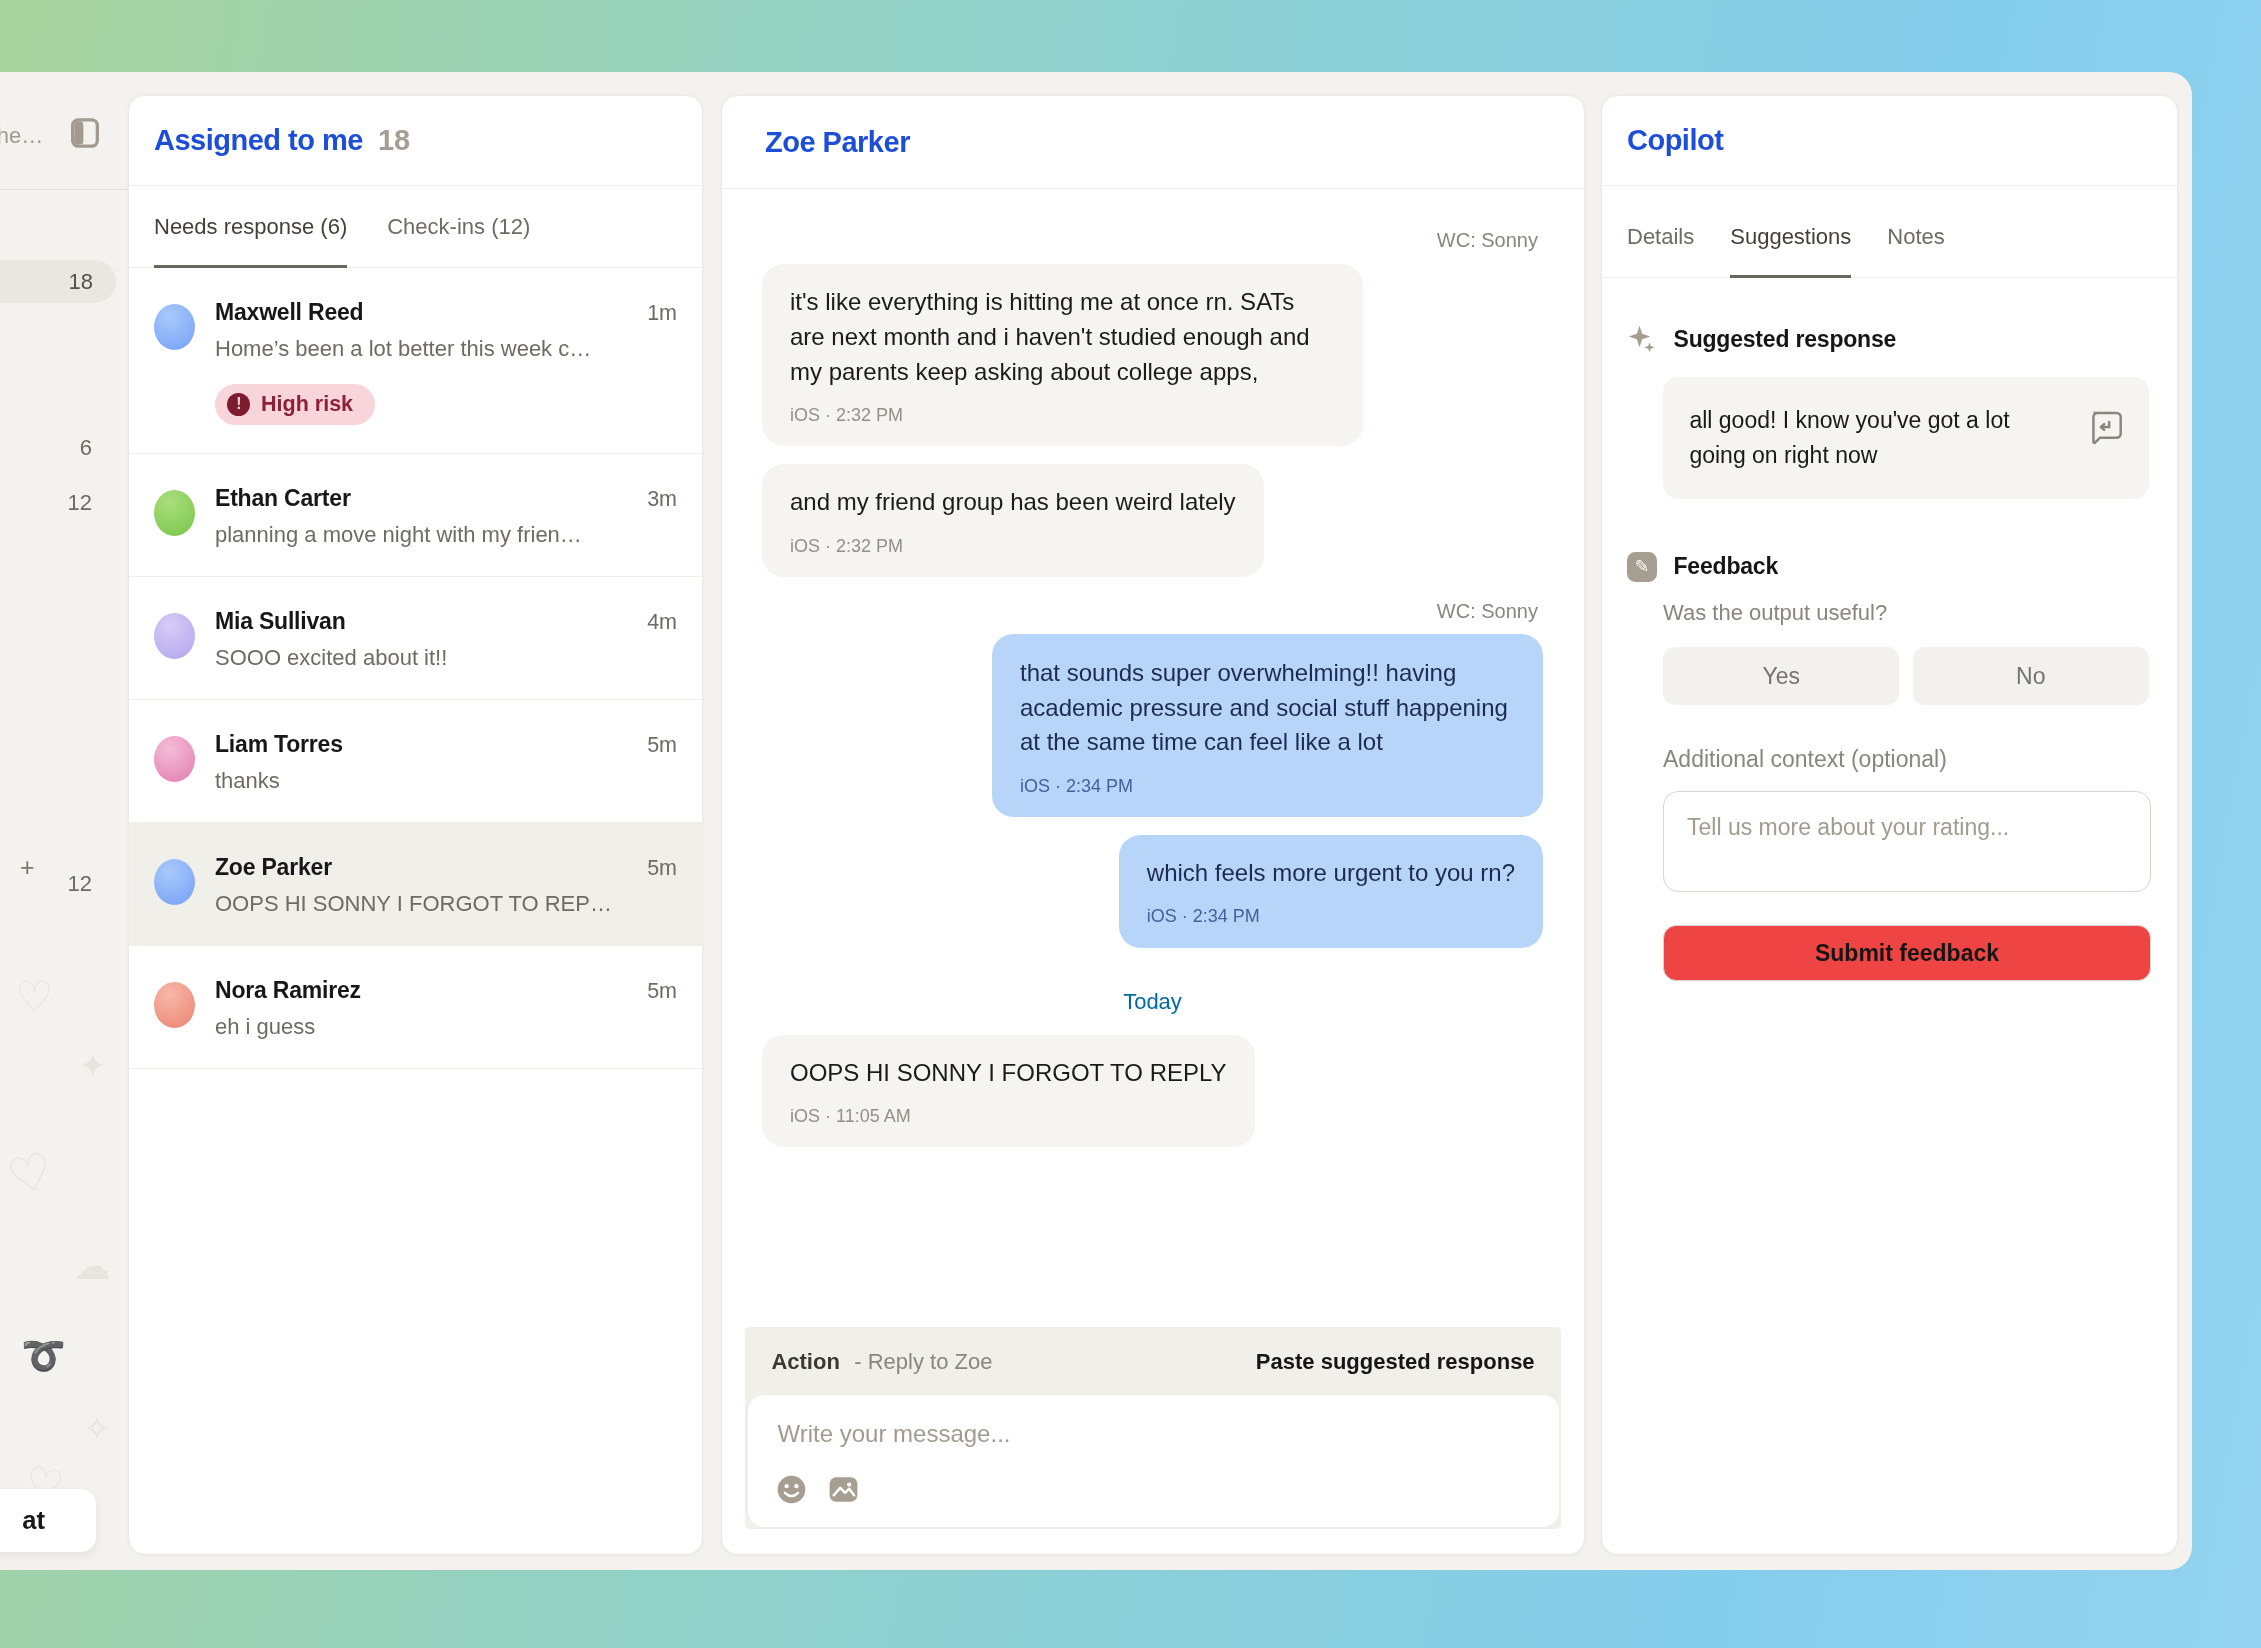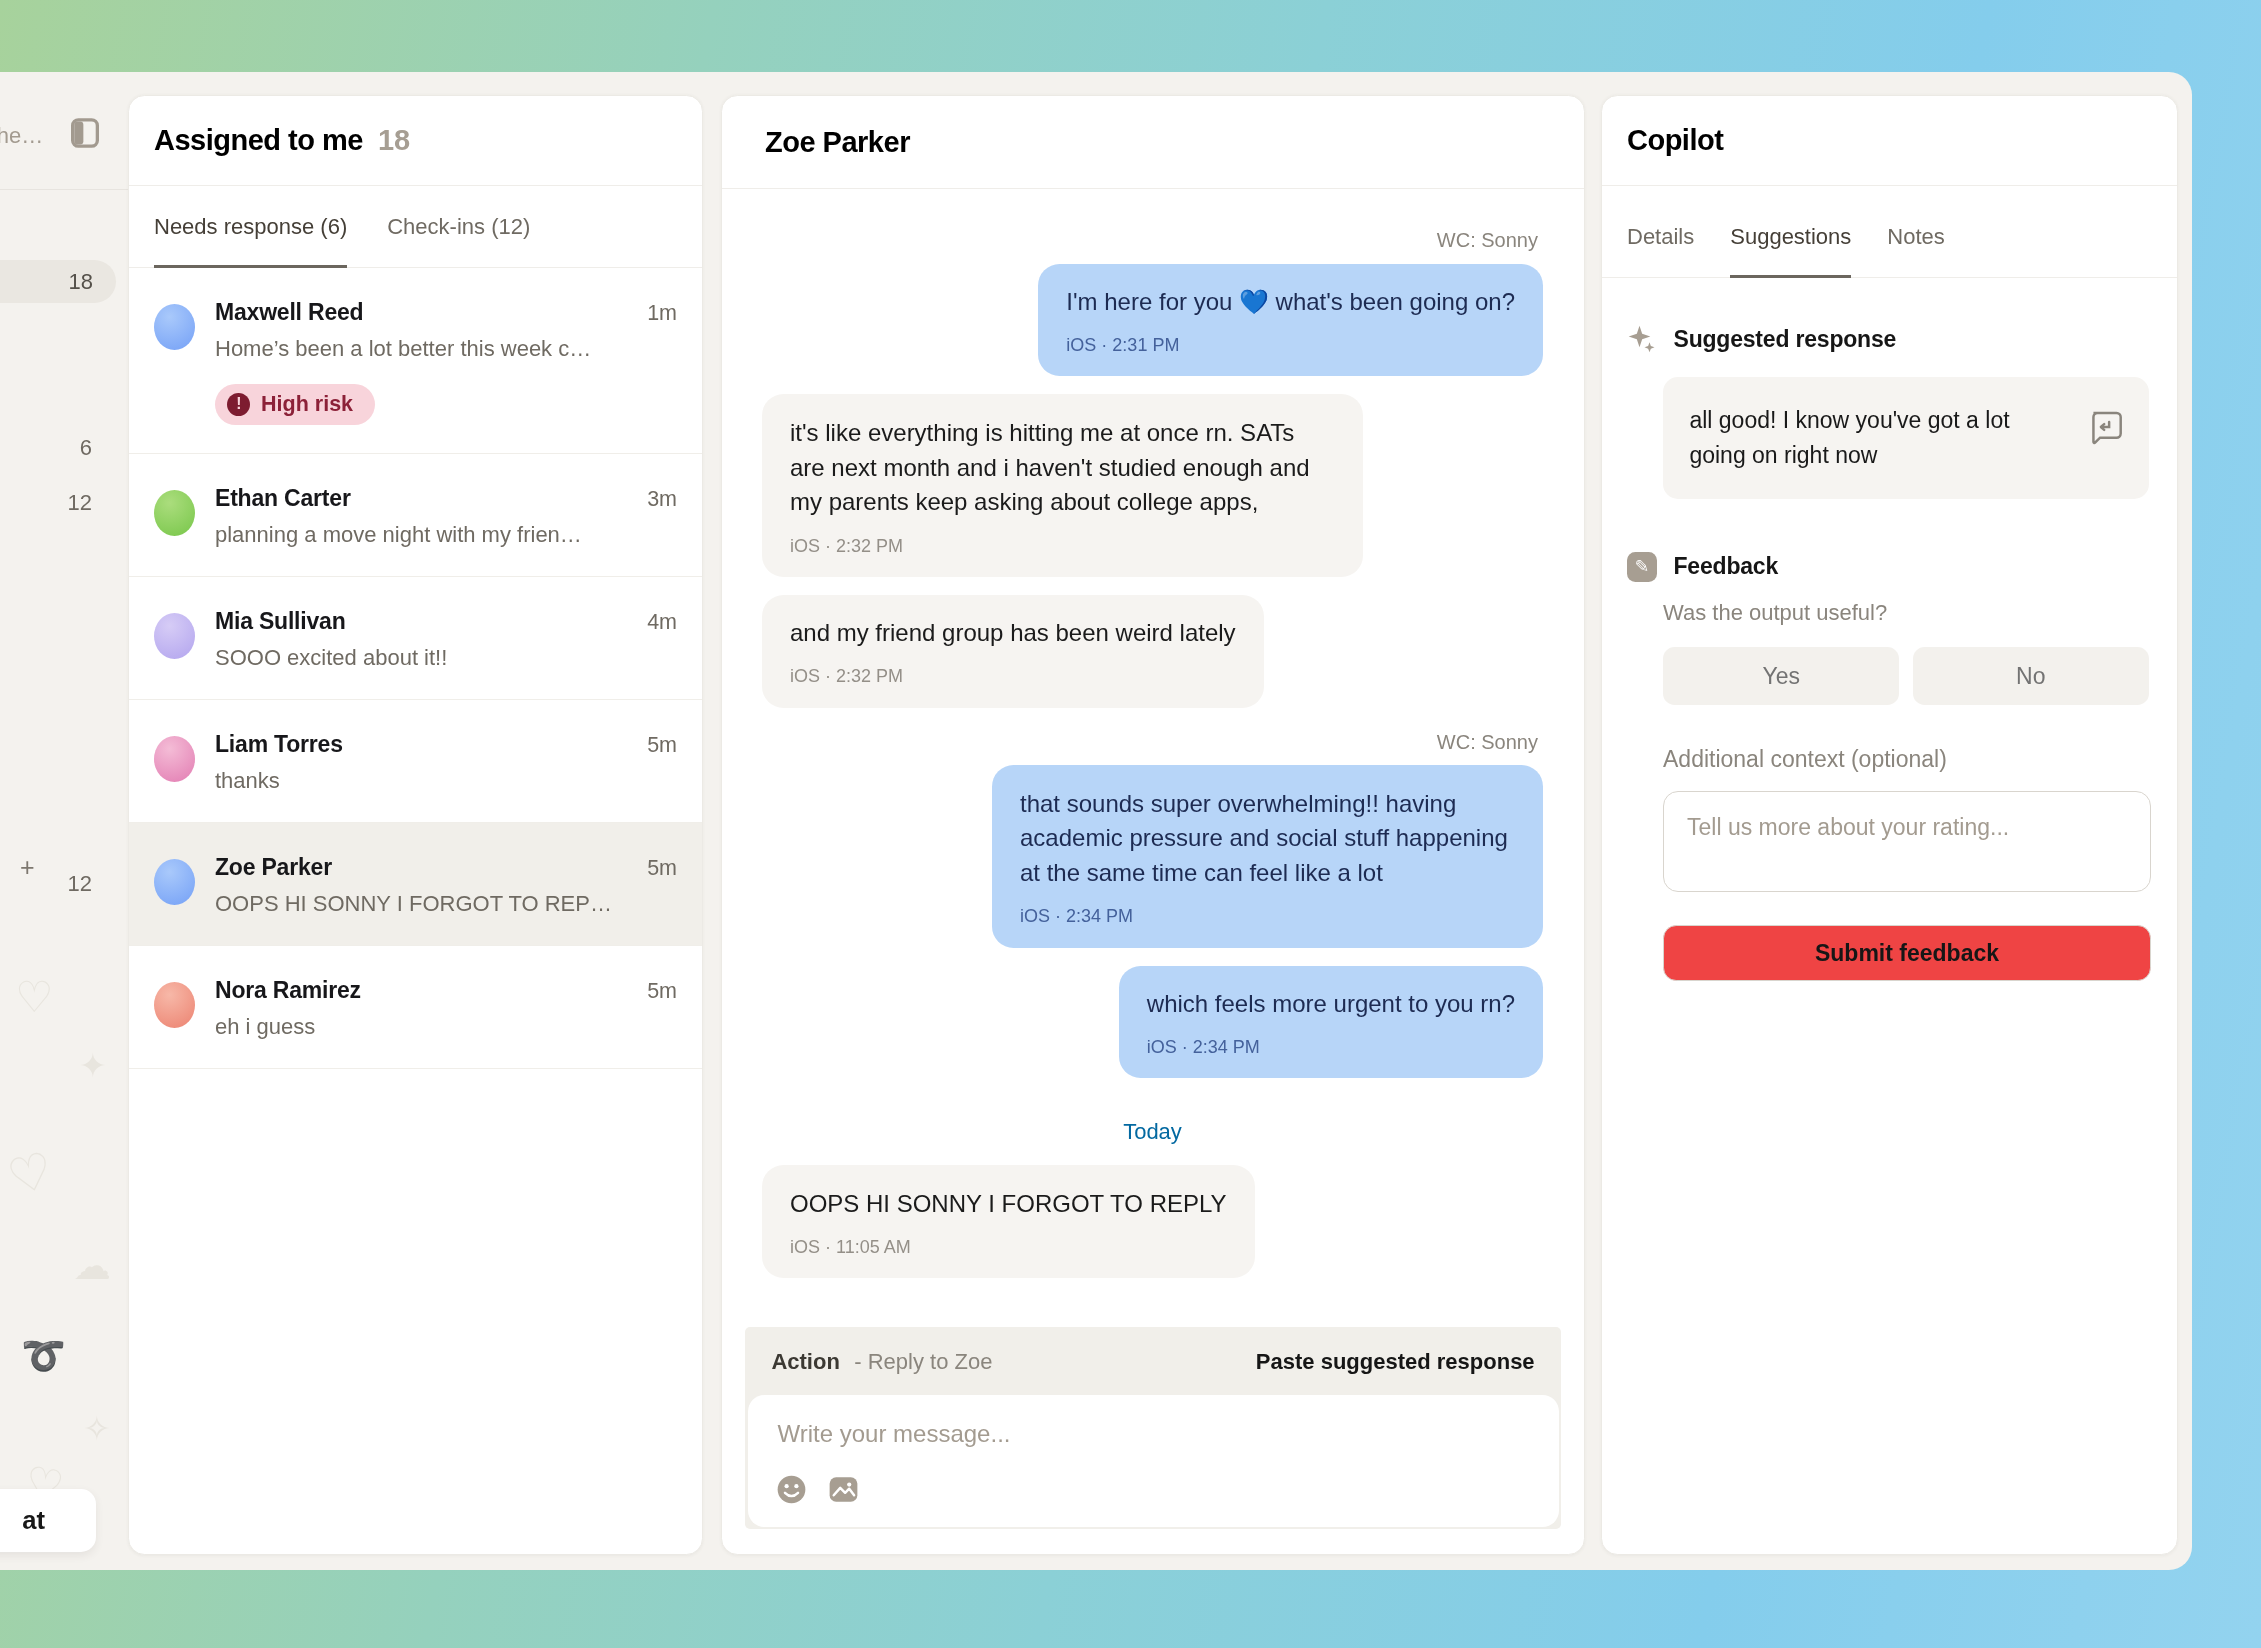--- a/index.html
+++ b/index.html
@@ -28,21 +28,21 @@
   
   .card{position:absolute;top:23px;height:1460px;background:#fff;border:0.8px solid #eceae5;
     border-radius:16.5px;box-sizing:border-box;box-shadow:0 0.8px 3.3px rgba(60,55,45,.05);
     display:flex;flex-direction:column;overflow:hidden;}
   .card-list{left:128px;width:575px;}
   .card-chat{left:721px;width:864px;}
   .card-copilot{left:1601px;width:577px;gap:10px;}
 
   .panel-header{height:89px;min-height:89px;display:flex;align-items:center;
     padding:0 25px;border-bottom:0.8px solid #efede9;}
-  .panel-title{font-size:29px;font-weight:700;color:#000000;letter-spacing:-0.5px;}
+  .panel-title{font-size:29px;font-weight:700;color:#1d4ed8;letter-spacing:-0.5px;}
   .panel-count{margin-left:15px;font-size:29px;font-weight:600;color:#a69e93;}
 
   .tabs{height:81px;min-height:81px;display:flex;align-items:center;gap:40px;
     padding:0 25px;border-bottom:0.8px solid #efede9;}
   .tab{position:relative;height:100%;display:flex;align-items:center;
     font-size:22px;color:#6f6a62;cursor:pointer;}
   .tab.active{color:#453f37;}
   .tab.active::after{content:"";position:absolute;left:0;right:0;bottom:-0.8px;height:2.5px;
     background:#6b665e;}
 
@@ -239,24 +239,20 @@
 
       </div>
     </div>
 
     <div class="card card-chat">
       <div class="chat-header">
         <span class="panel-title">Zoe Parker</span>
       </div>
       <div class="chat-body">
         <div class="msg-label">WC: Sonny</div>
-        <div class="bubble out">
-          <div>I'm here for you 💙 what's been going on?</div>
-          <div class="meta">iOS · 2:31 PM</div>
-        </div>
         <div class="bubble in" style="max-width:545px;">
           <div>it's like everything is hitting me at once rn. SATs are next month and i haven't studied enough and my parents keep asking about college apps,</div>
           <div class="meta">iOS · 2:32 PM</div>
         </div>
         <div class="bubble in">
           <div>and my friend group has been weird lately</div>
           <div class="meta">iOS · 2:32 PM</div>
         </div>
         <div class="msg-label">WC: Sonny</div>
         <div class="bubble out" style="max-width:495px;">

